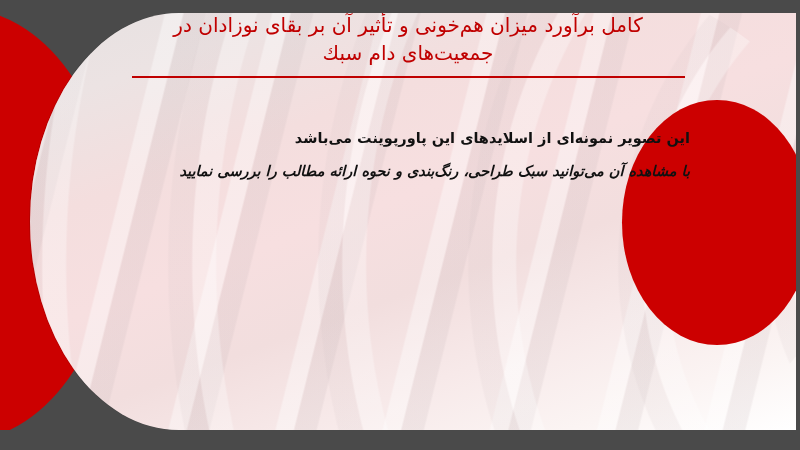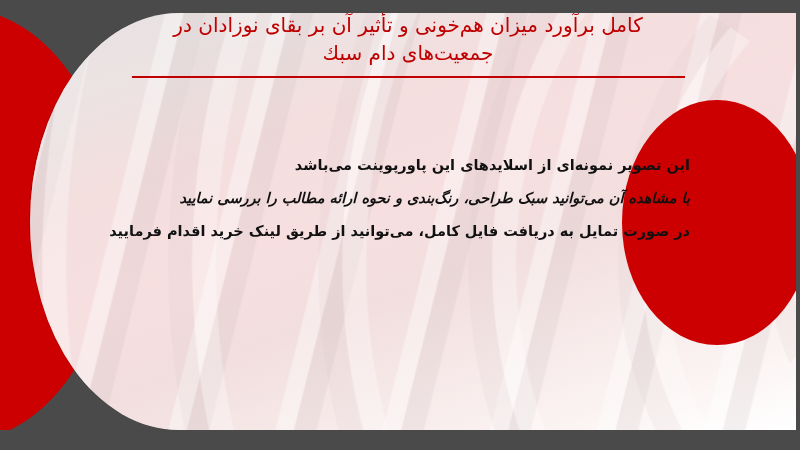--- a/index.html
+++ b/index.html
@@ -163,21 +163,20 @@
     right: 110px;
     top: 122px;
     width: 580px;
     direction: rtl;
     text-align: right;
     color: #111111;
     font-family: "DejaVu Sans", sans-serif;
     font-size: 14.5px;
     line-height: 2.28;
     font-weight: 600;
-    margin-top: 27px;
   }
   .body-line {
     white-space: nowrap;
   }
   .body-line.l1 { padding-right: 0px; }
   .body-line.l2 { padding-right: 0px; font-style: italic; }
   .body-line.l3 { padding-right: 0px; }
 </style>
 </head>
 <body>
@@ -198,17 +197,16 @@
 
   <div class="text-layer">
 
     <div class="title">کامل برآورد میزان هم‌خونی و تأثیر آن بر بقای نوزادان در جمعیت‌های دام سبك</div>
 
     <div class="title-rule"></div>
 
     <div class="body-block">
       <div class="body-line l1">این تصویر نمونه‌ای از اسلایدهای این پاورپوینت می‌باشد</div>
       <div class="body-line l2">با مشاهده آن می‌توانید سبک طراحی، رنگ‌بندی و نحوه ارائه مطالب را بررسی نمایید</div>
-      <div class="body-line l3">در صورت تمایل به دریافت فایل کامل، می‌توانید از طریق لینک خرید اقدام فرمایید</div>
     </div>
 
   </div>
 </div>
 
 </body></html>

